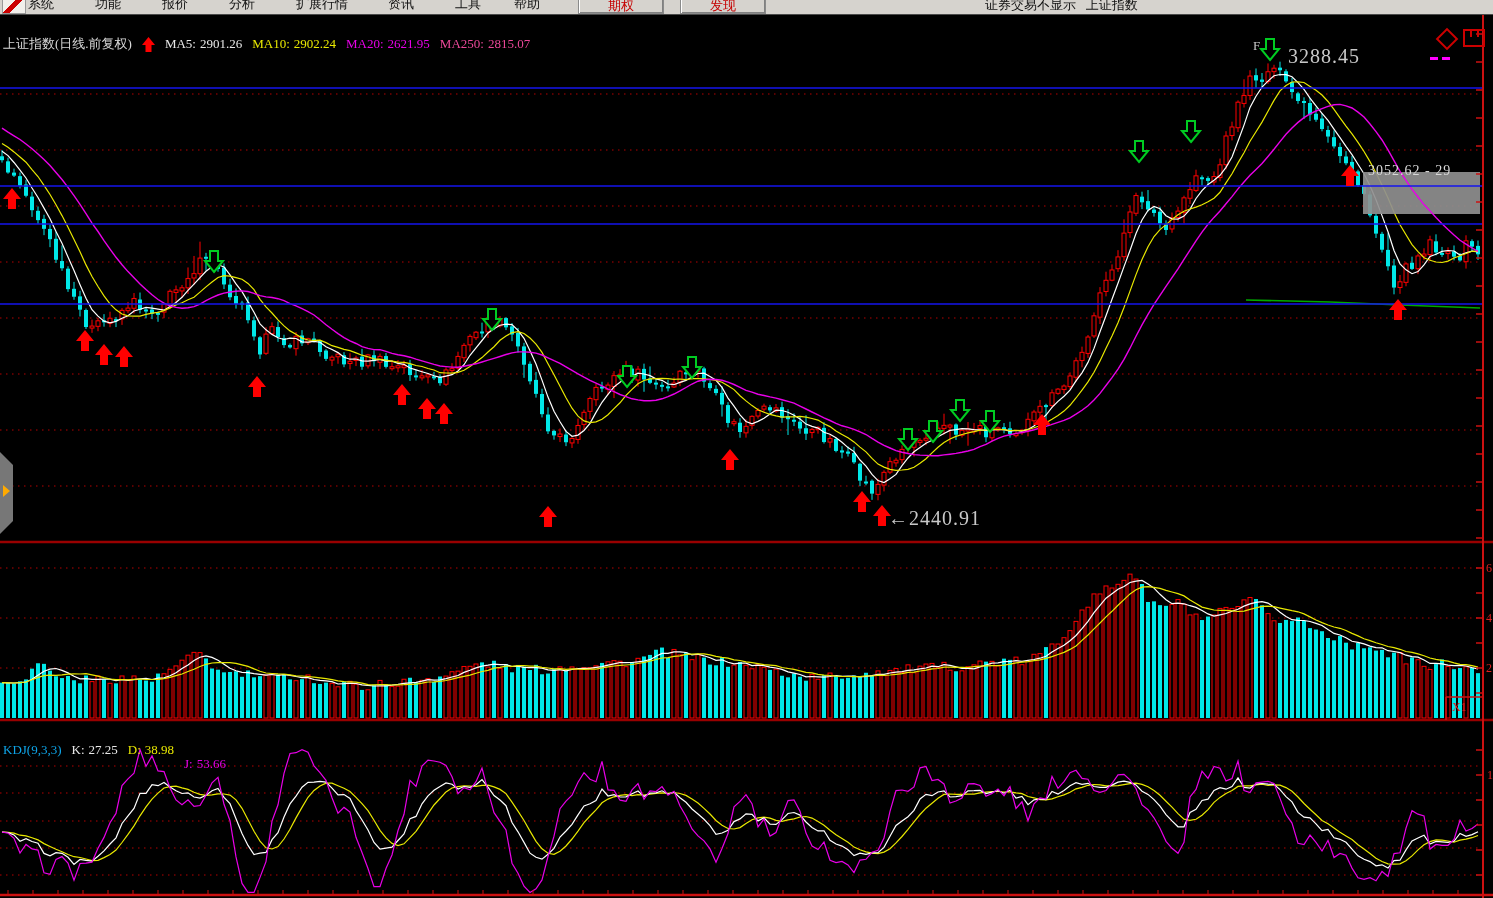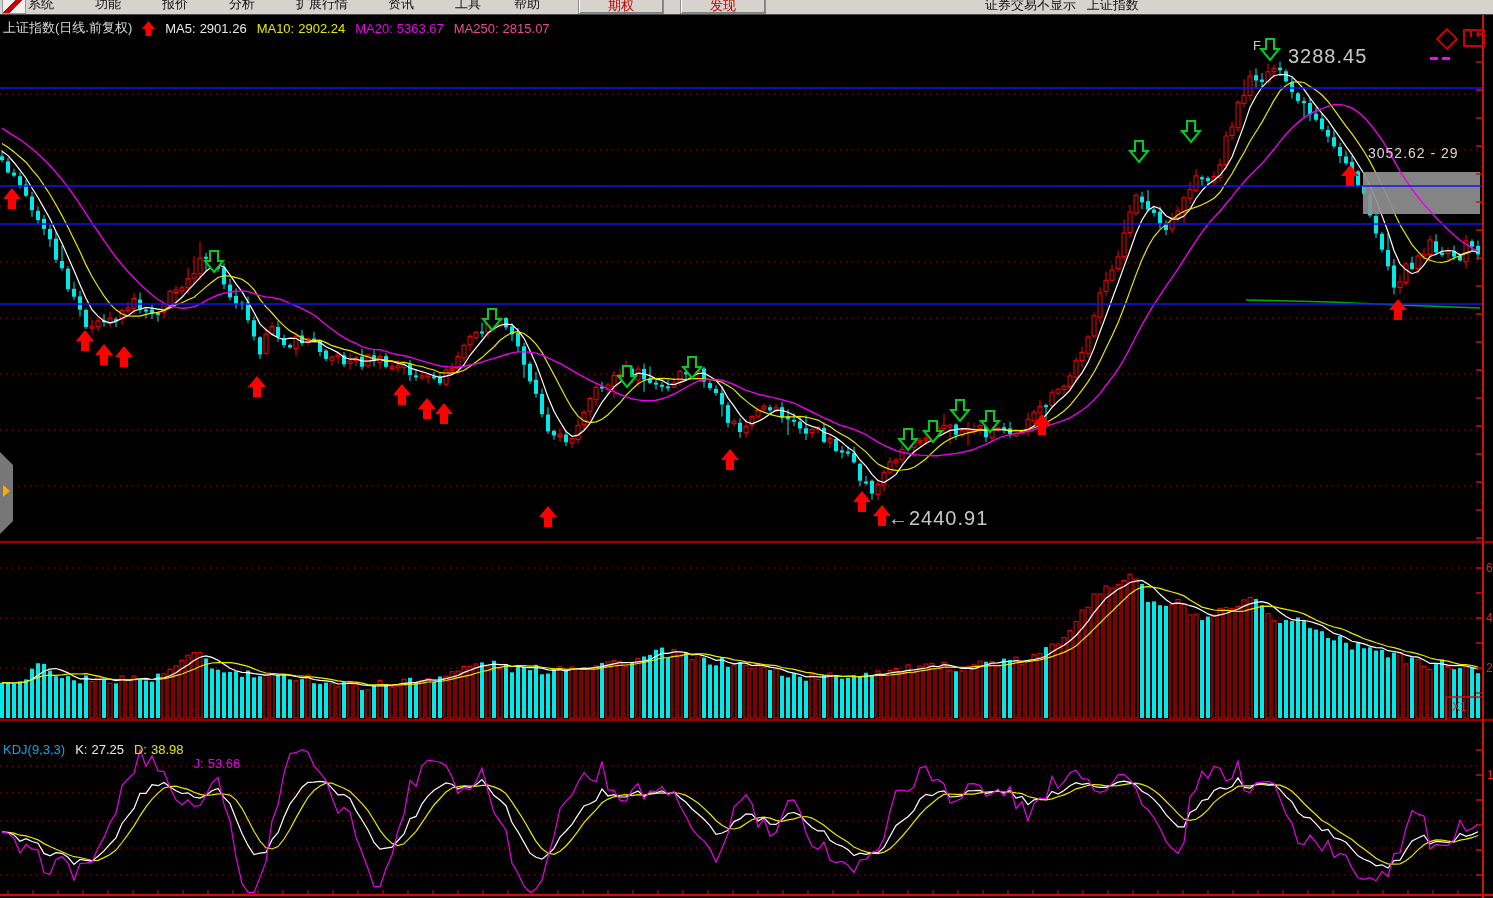--- a/index.html
+++ b/index.html
@@ -1,17 +1,17 @@
 <!DOCTYPE html>
 <html><head>
 <meta charset="utf-8">
 <style>
   html,body{margin:0;padding:0;background:#000;}
   #screen{position:relative;width:1493px;height:898px;background:#000;overflow:hidden;
-          font-family:Liberation Sans, sans-serif;}
+          font-family:Liberation Serif, serif;}
   
   #menubar{position:absolute;left:0;top:0;width:1493px;height:14px;background:#d6d3ce;
            border-bottom:1px solid #4a4a4a;overflow:hidden;}
   .mi{position:absolute;top:-6px;font-size:13px;line-height:20px;color:#111;white-space:nowrap;cursor:default;}
   .mbtn{position:absolute;top:-3px;height:16px;font-size:13px;line-height:18px;color:#c40000;
         text-align:center;border:1px solid #8a8a8a;border-top:none;background:#d6d3ce;
         box-shadow:inset 1px 0 0 #fff,inset -1px -1px 0 #808080;}
   .mright{position:absolute;top:-5px;font-size:13px;line-height:20px;color:#111;white-space:pre;}
   .mlogo{position:absolute;left:2px;top:-4px;width:22px;height:16px;background:#f2f0ec;
          border:1px solid #999;
@@ -944,43 +944,43 @@
     <span class="mi" style="left:229px">分析</span>
     <span class="mi" style="left:296px">扩展行情</span>
     <span class="mi" style="left:388px">资讯</span>
     <span class="mi" style="left:455px">工具</span>
     <span class="mi" style="left:514px">帮助</span>
     <span class="mbtn" style="left:578px;width:84px">期权</span>
     <span class="mbtn" style="left:680px;width:84px">发现</span>
     <span class="mright" style="left:985px">证券交易不显示   上证指数</span>
   </div>
 
-  <div class="hdr" style="top:19px">
+  <div class="hdr" style="top:35px">
     <span style="color:#d8d8d8">上证指数(日线.前复权)</span>
     <svg width="13" height="15">
         <path d="M6.5 0 L13 8 H9.5 V15 H3.5 V8 H0 Z" fill="#ff0000"></path>
       </svg>
     <span style="color: rgb(232, 232, 232);"><span class="lab">MA5:</span><span>2901.26</span></span>
     <span style="color: rgb(232, 232, 0);"><span class="lab">MA10:</span><span>2902.24</span></span>
-    <span style="color: rgb(232, 0, 232);"><span class="lab">MA20:</span><span>5363.67</span></span>
+    <span style="color: rgb(232, 0, 232);"><span class="lab">MA20:</span><span>2621.95</span></span>
     <span style="color: #ec4899;"><span class="lab">MA250:</span><span>2815.07</span></span>
   </div>
 
 
   <div class="hdr" style="top:728px">
     <span style="color:#0ea5e9">KDJ(9,3,3)</span>
     <span style="color: rgb(232, 232, 232);"><span class="lab">K:</span><span>27.25</span></span>
     <span style="color: rgb(232, 232, 0);"><span class="lab">D:</span><span>38.98</span></span>
     <span style="color: rgb(232, 0, 232); margin-top: 28px;"><span class="lab">J:</span><span>53.66</span></span>
   </div>
 
   <div class="ann" style="left:1288px;top:45px">3288.45</div>
   <div class="ann" style="left:1253px;top:38px;font-size:13px">F</div>
   <div class="ann" style="left:888px;top:507px">←2440.91</div>
-  <div class="ann" style="left:1368px;top:145px;color:#d8d8d8;font-size:14px">3052.62 - 29</div>
+  <div class="ann" style="left:1368px;top:163px;color:#d8d8d8;font-size:14px">3052.62 - 29</div>
 
   <div class="axlab" style="left:1486px;top:561px">6</div>
   <div class="axlab" style="left:1486px;top:611px">4</div>
   <div class="axlab" style="left:1486px;top:661px">2</div>
   <div class="axlab" style="left:1452px;top:700px">X1</div>
   <div class="axlab" style="left:1487px;top:768px">1</div>
 
   <div id="diamond-icon"></div>
   <svg id="window-icon" width="24" height="20">
     <rect x="2" y="2" width="20" height="16" fill="none" stroke="#cc0000" stroke-width="2"></rect>

